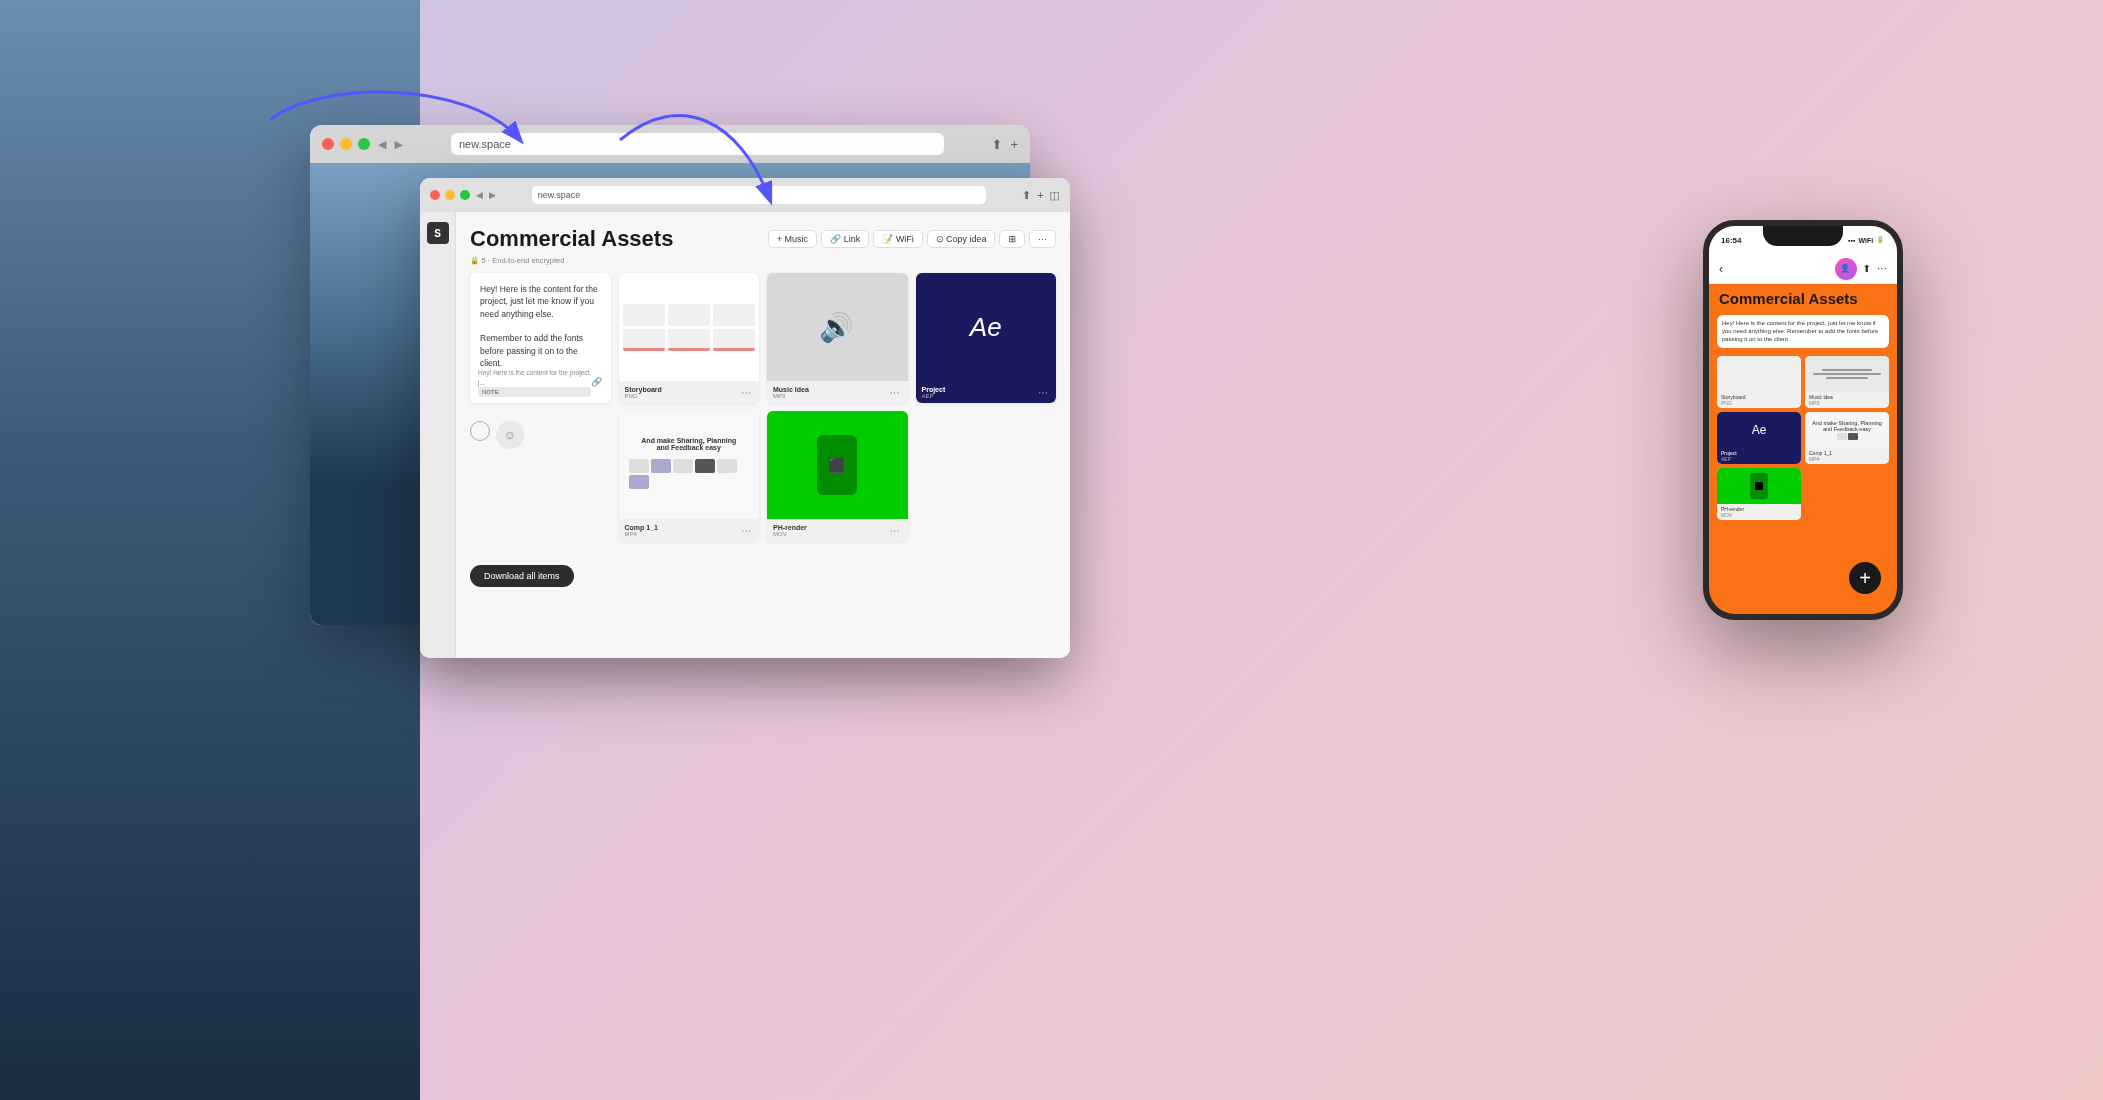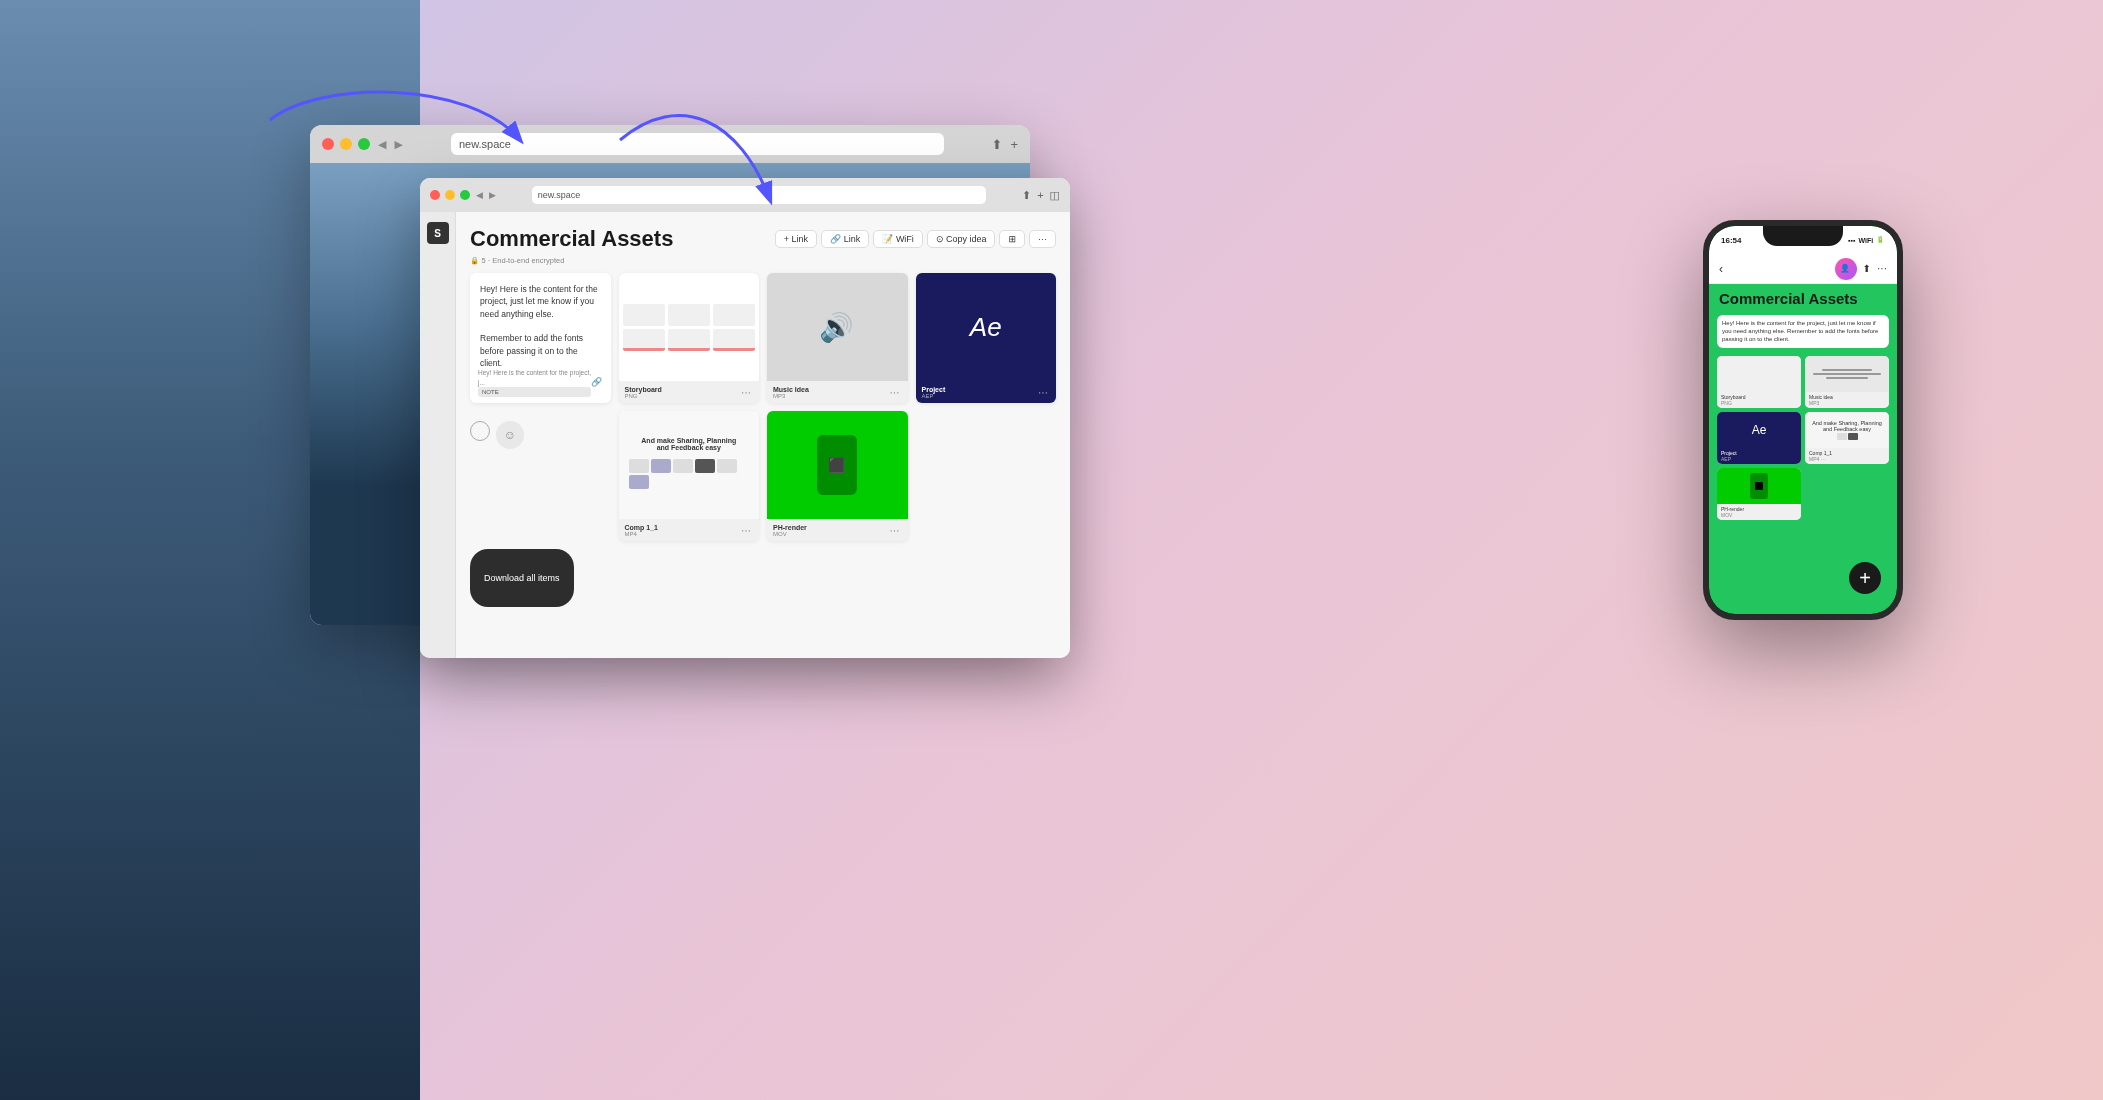--- a/index.html
+++ b/index.html
@@ -356,27 +356,27 @@
       align-items: center;
       justify-content: center;
     }
 
     
     .download-btn {
       background: #2d2d2d;
       color: #fff;
       border: none;
       border-radius: 18px;
-      padding: 24px 14px;
+      padding: 6px 14px;
       font-size: 9px;
       cursor: pointer;
       display: flex;
       align-items: center;
       gap: 4px;
-      margin-top: 8px;
+      margin-top: 24px;
     }
 
     
     .iphone {
       position: absolute;
       right: 200px;
       top: 220px;
       width: 200px;
       height: 400px;
       background: #1a1a1a;
@@ -395,22 +395,22 @@
       position: absolute;
       top: 0;
       left: 50%;
       transform: translateX(-50%);
       z-index: 10;
     }
 
     .iphone-screen {
       width: 100%;
       height: 100%;
-      background: #22c55e;
-      border-radius: 26px;
+      background: #f97316;
+      border-radius: 5px;
       overflow: hidden;
       position: relative;
     }
 
     .iphone-statusbar {
       background: #fff;
       height: 28px;
       display: flex;
       align-items: center;
       justify-content: space-between;
@@ -580,21 +580,21 @@
     <div class="sidebar-strip">
       <div class="sidebar-icon">S</div>
     </div>
 
     <div class="main-area">
 
       <div class="page-header">
         <div class="page-header-top">
           <div class="page-title">Commercial Assets</div>
           <div class="header-buttons">
-            <button class="hdr-btn">+ Link</button>
+            <button class="hdr-btn">+ Music</button>
             <button class="hdr-btn">🔗 Link</button>
             <button class="hdr-btn">📝 WiFi</button>
             <button class="copy-link-btn">⊙ Copy idea</button>
             <button class="hdr-btn">⊞</button>
             <button class="hdr-btn">···</button>
           </div>
         </div>
         <div class="encryption-badge">🔒 5 · End-to-end encrypted</div>
       </div>
 

